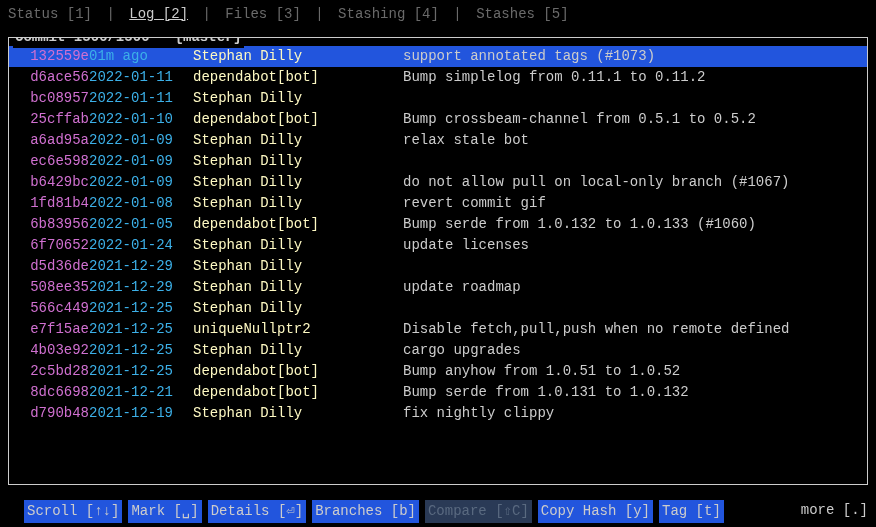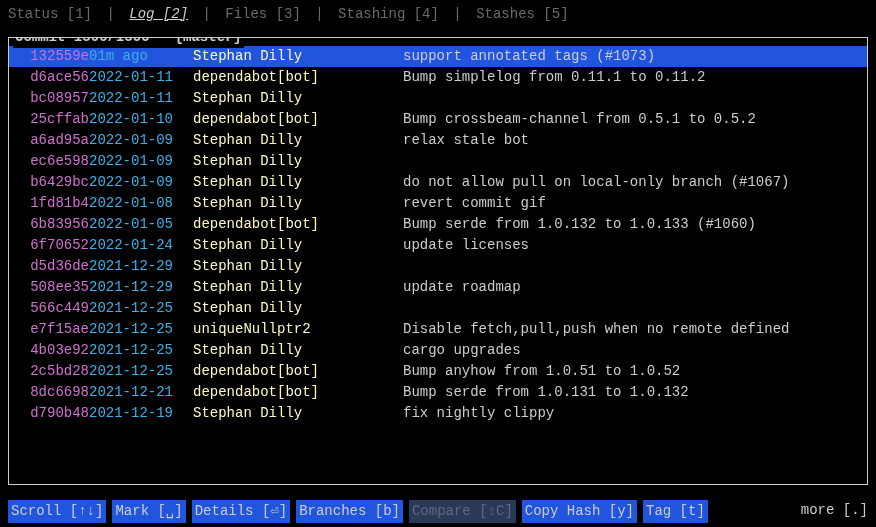--- a/index.html
+++ b/index.html
@@ -21,21 +21,20 @@
     .tabs {
       color: #6a6a6a;
       padding-bottom: 6px;
     }
     .tab {
       display: inline;
     }
     .tab.active {
       color: #ccc;
       text-decoration: underline;
-      font-style: italic;
     }
     .sep {
       color: #6a6a6a;
       margin: 0 6px;
     }
     .panel {
       border: 1px solid #ccc;
       position: relative;
       margin-top: 6px;
       height: 448px;
@@ -95,21 +94,21 @@
       flex-shrink: 0;
     }
     .msg {
       color: #ccc;
       flex: 1;
       overflow: hidden;
     }
     .footer {
       position: absolute;
       bottom: 4px;
-      left: 8px;
+      left: 24px;
       right: 8px;
       white-space: nowrap;
     }
     .cmd {
       background: #2255dd;
       color: #ccc;
       padding: 1px 3px;
       margin-right: 6px;
       display: inline-block;
     }

